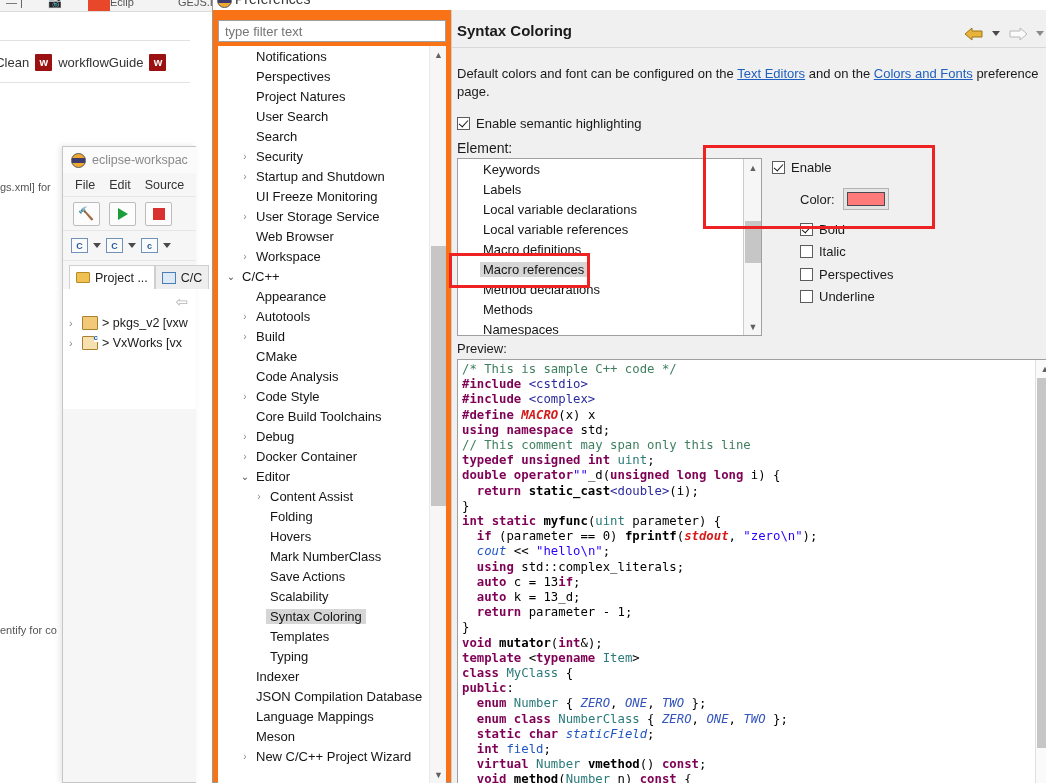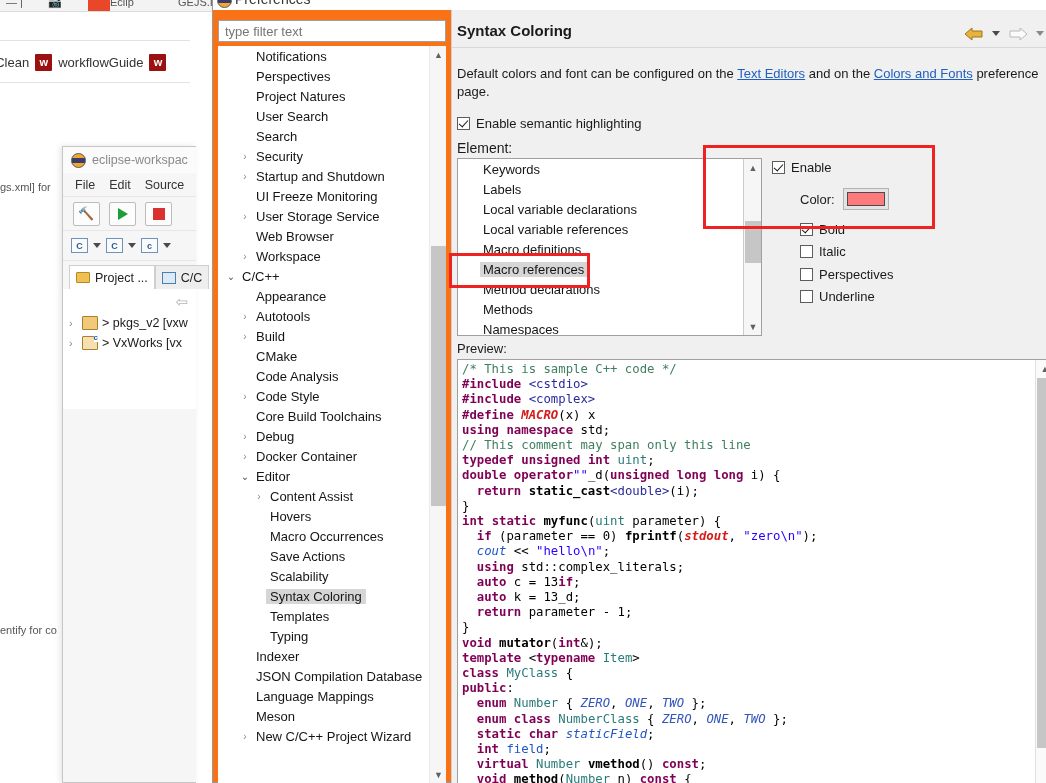--- a/index.html
+++ b/index.html
@@ -498,25 +498,29 @@
           <div class="tree-row">
             <span class="arrow open" style="margin-left: 20px;">⌄</span>
             <span class="tree-label">Editor</span>
           </div>
           <div class="tree-row">
             <span class="arrow" style="margin-left: 34px;">›</span>
             <span class="tree-label">Content Assist</span>
           </div>
           <div class="tree-row">
             <span class="arrow" style="margin-left: 34px;"></span>
+            <span class="tree-label">Folding</span>
+          </div>
+          <div class="tree-row">
+            <span class="arrow" style="margin-left: 34px;"></span>
             <span class="tree-label">Hovers</span>
           </div>
           <div class="tree-row">
             <span class="arrow" style="margin-left: 34px;"></span>
-            <span class="tree-label">Macro Occurrences</span>
+            <span class="tree-label">Mark NumberClass</span>
           </div>
           <div class="tree-row">
             <span class="arrow" style="margin-left: 34px;"></span>
             <span class="tree-label">Save Actions</span>
           </div>
           <div class="tree-row">
             <span class="arrow" style="margin-left: 34px;"></span>
             <span class="tree-label">Scalability</span>
           </div>
           <div class="tree-row selected">

